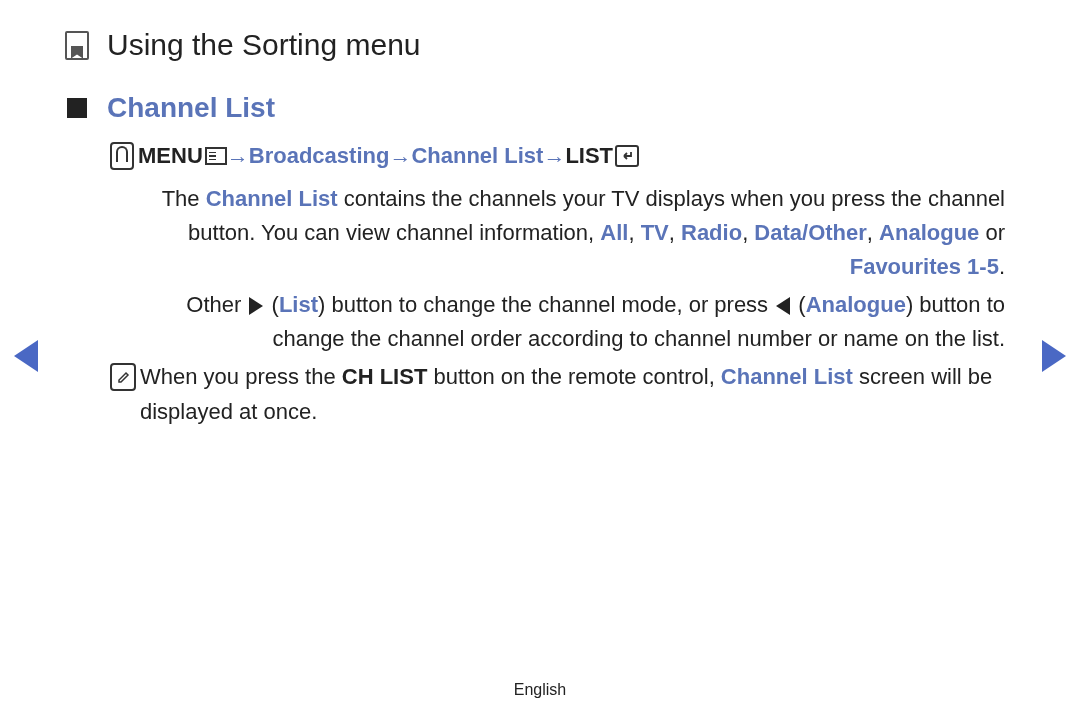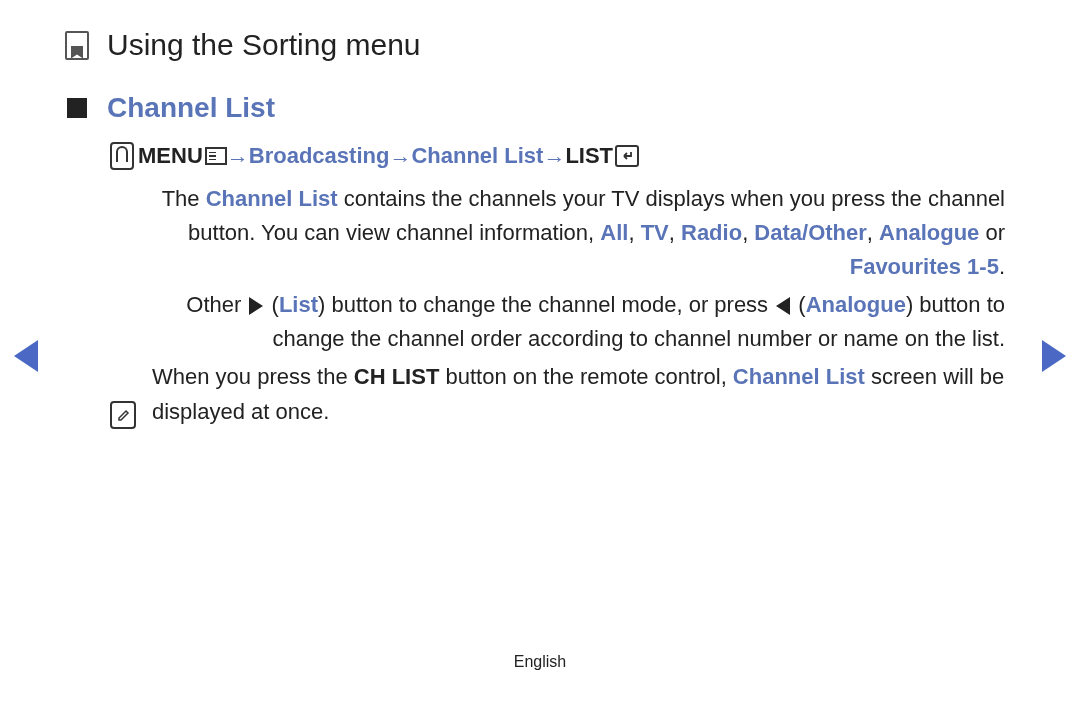--- a/index.html
+++ b/index.html
@@ -151,25 +151,24 @@
     }
     .blue {
       color: #5a74b8;
       font-weight: bold;
     }
     .bold {
       font-weight: bold;
     }
     .note-row {
       display: flex;
-      gap: 16px;
+      gap: 4px;
       padding-left: 45px;
       padding-right: 10px;
       margin-top: 2px;
-      align-items: flex-end;
     }
     .note-icon {
       width: 26px;
       height: 28px;
       border: 2px solid #333;
       border-radius: 4px;
       flex-shrink: 0;
       display: inline-flex;
       align-items: center;
       justify-content: center;
@@ -199,21 +198,21 @@
       border-right: 24px solid #4a68c4;
     }
     .nav-right {
       right: 14px;
       border-top: 16px solid transparent;
       border-bottom: 16px solid transparent;
       border-left: 24px solid #4a68c4;
     }
     .footer {
       position: absolute;
-      bottom: 34px;
+      bottom: 6px;
       left: 0;
       right: 0;
       text-align: center;
       font-size: 16px;
       color: #222;
     }
     .tri {
       display: inline-block;
       vertical-align: middle;
       width: 0;

